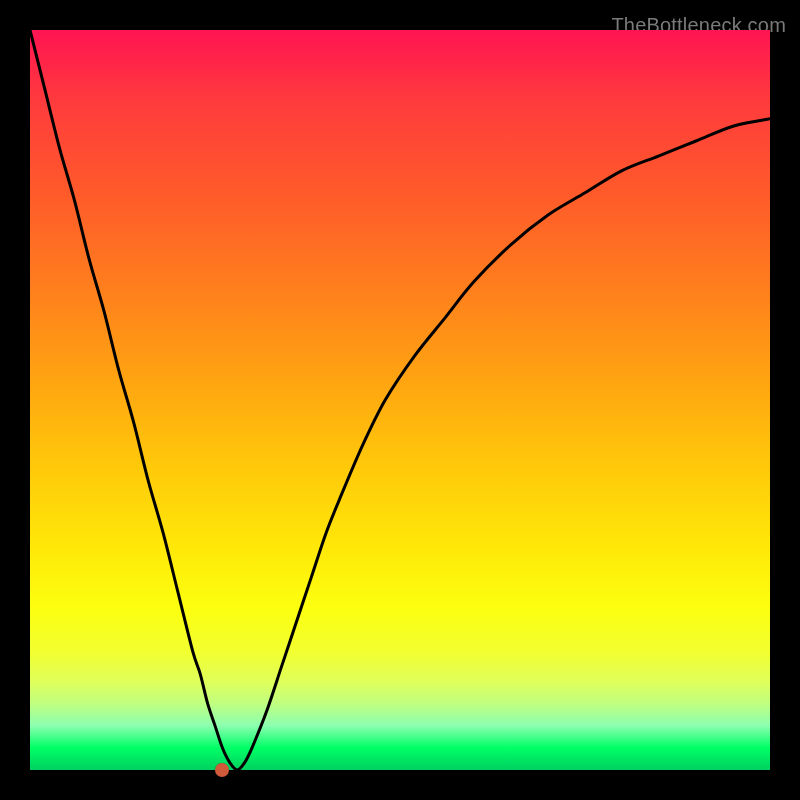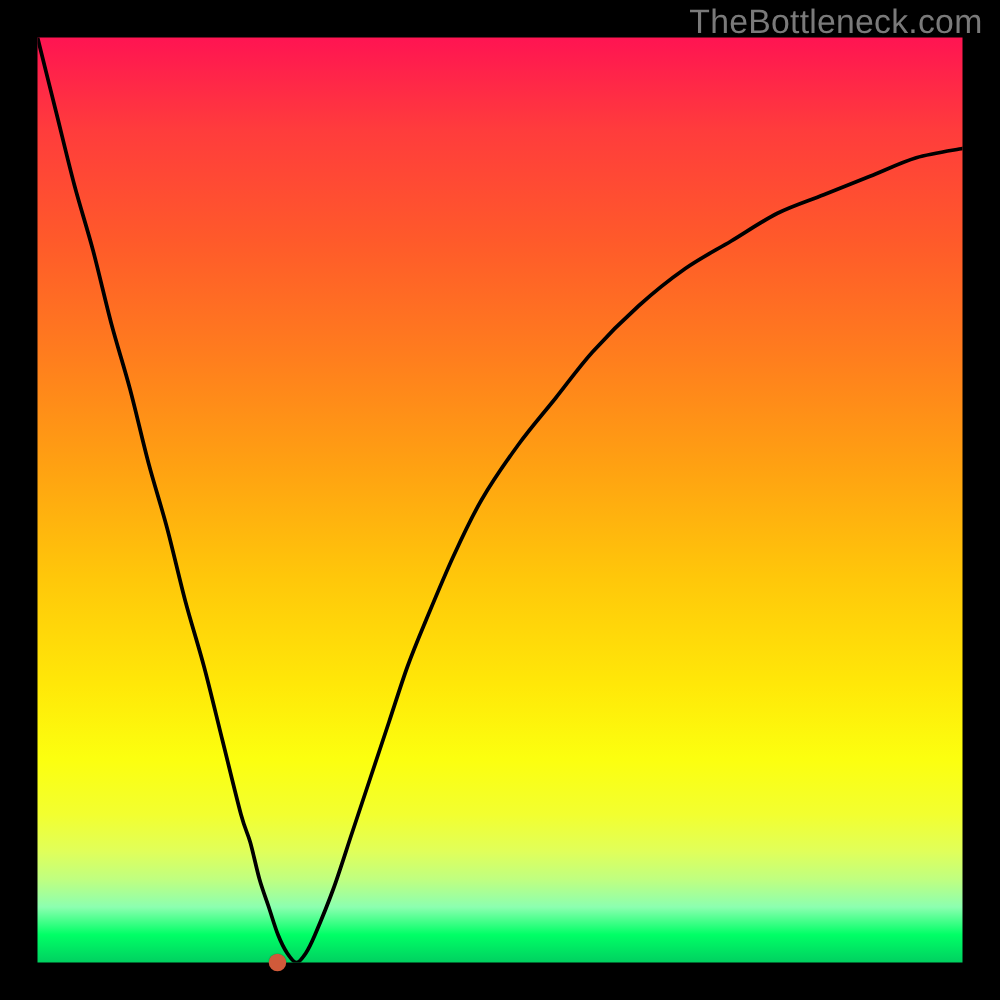--- a/index.html
+++ b/index.html
@@ -35,24 +35,24 @@
       #f2ff30 84%,
       #e0ff5a 88%,
       #c0ff80 91%,
       #8cffb0 94%,
       #00ff66 97%,
       #00d060 100%
     );
   }
   .watermark {
     position: absolute;
-    top: 2px;
+    top: 14px;
     right: 14px;
     color: #7a7a7a;
-    font-size: 27px;
+    font-size: 20px;
     font-weight: 500;
     letter-spacing: 0.2px;
   }
   svg.curve {
     position: absolute;
     left: 0;
     top: 0;
     width: 740px;
     height: 740px;
   }

